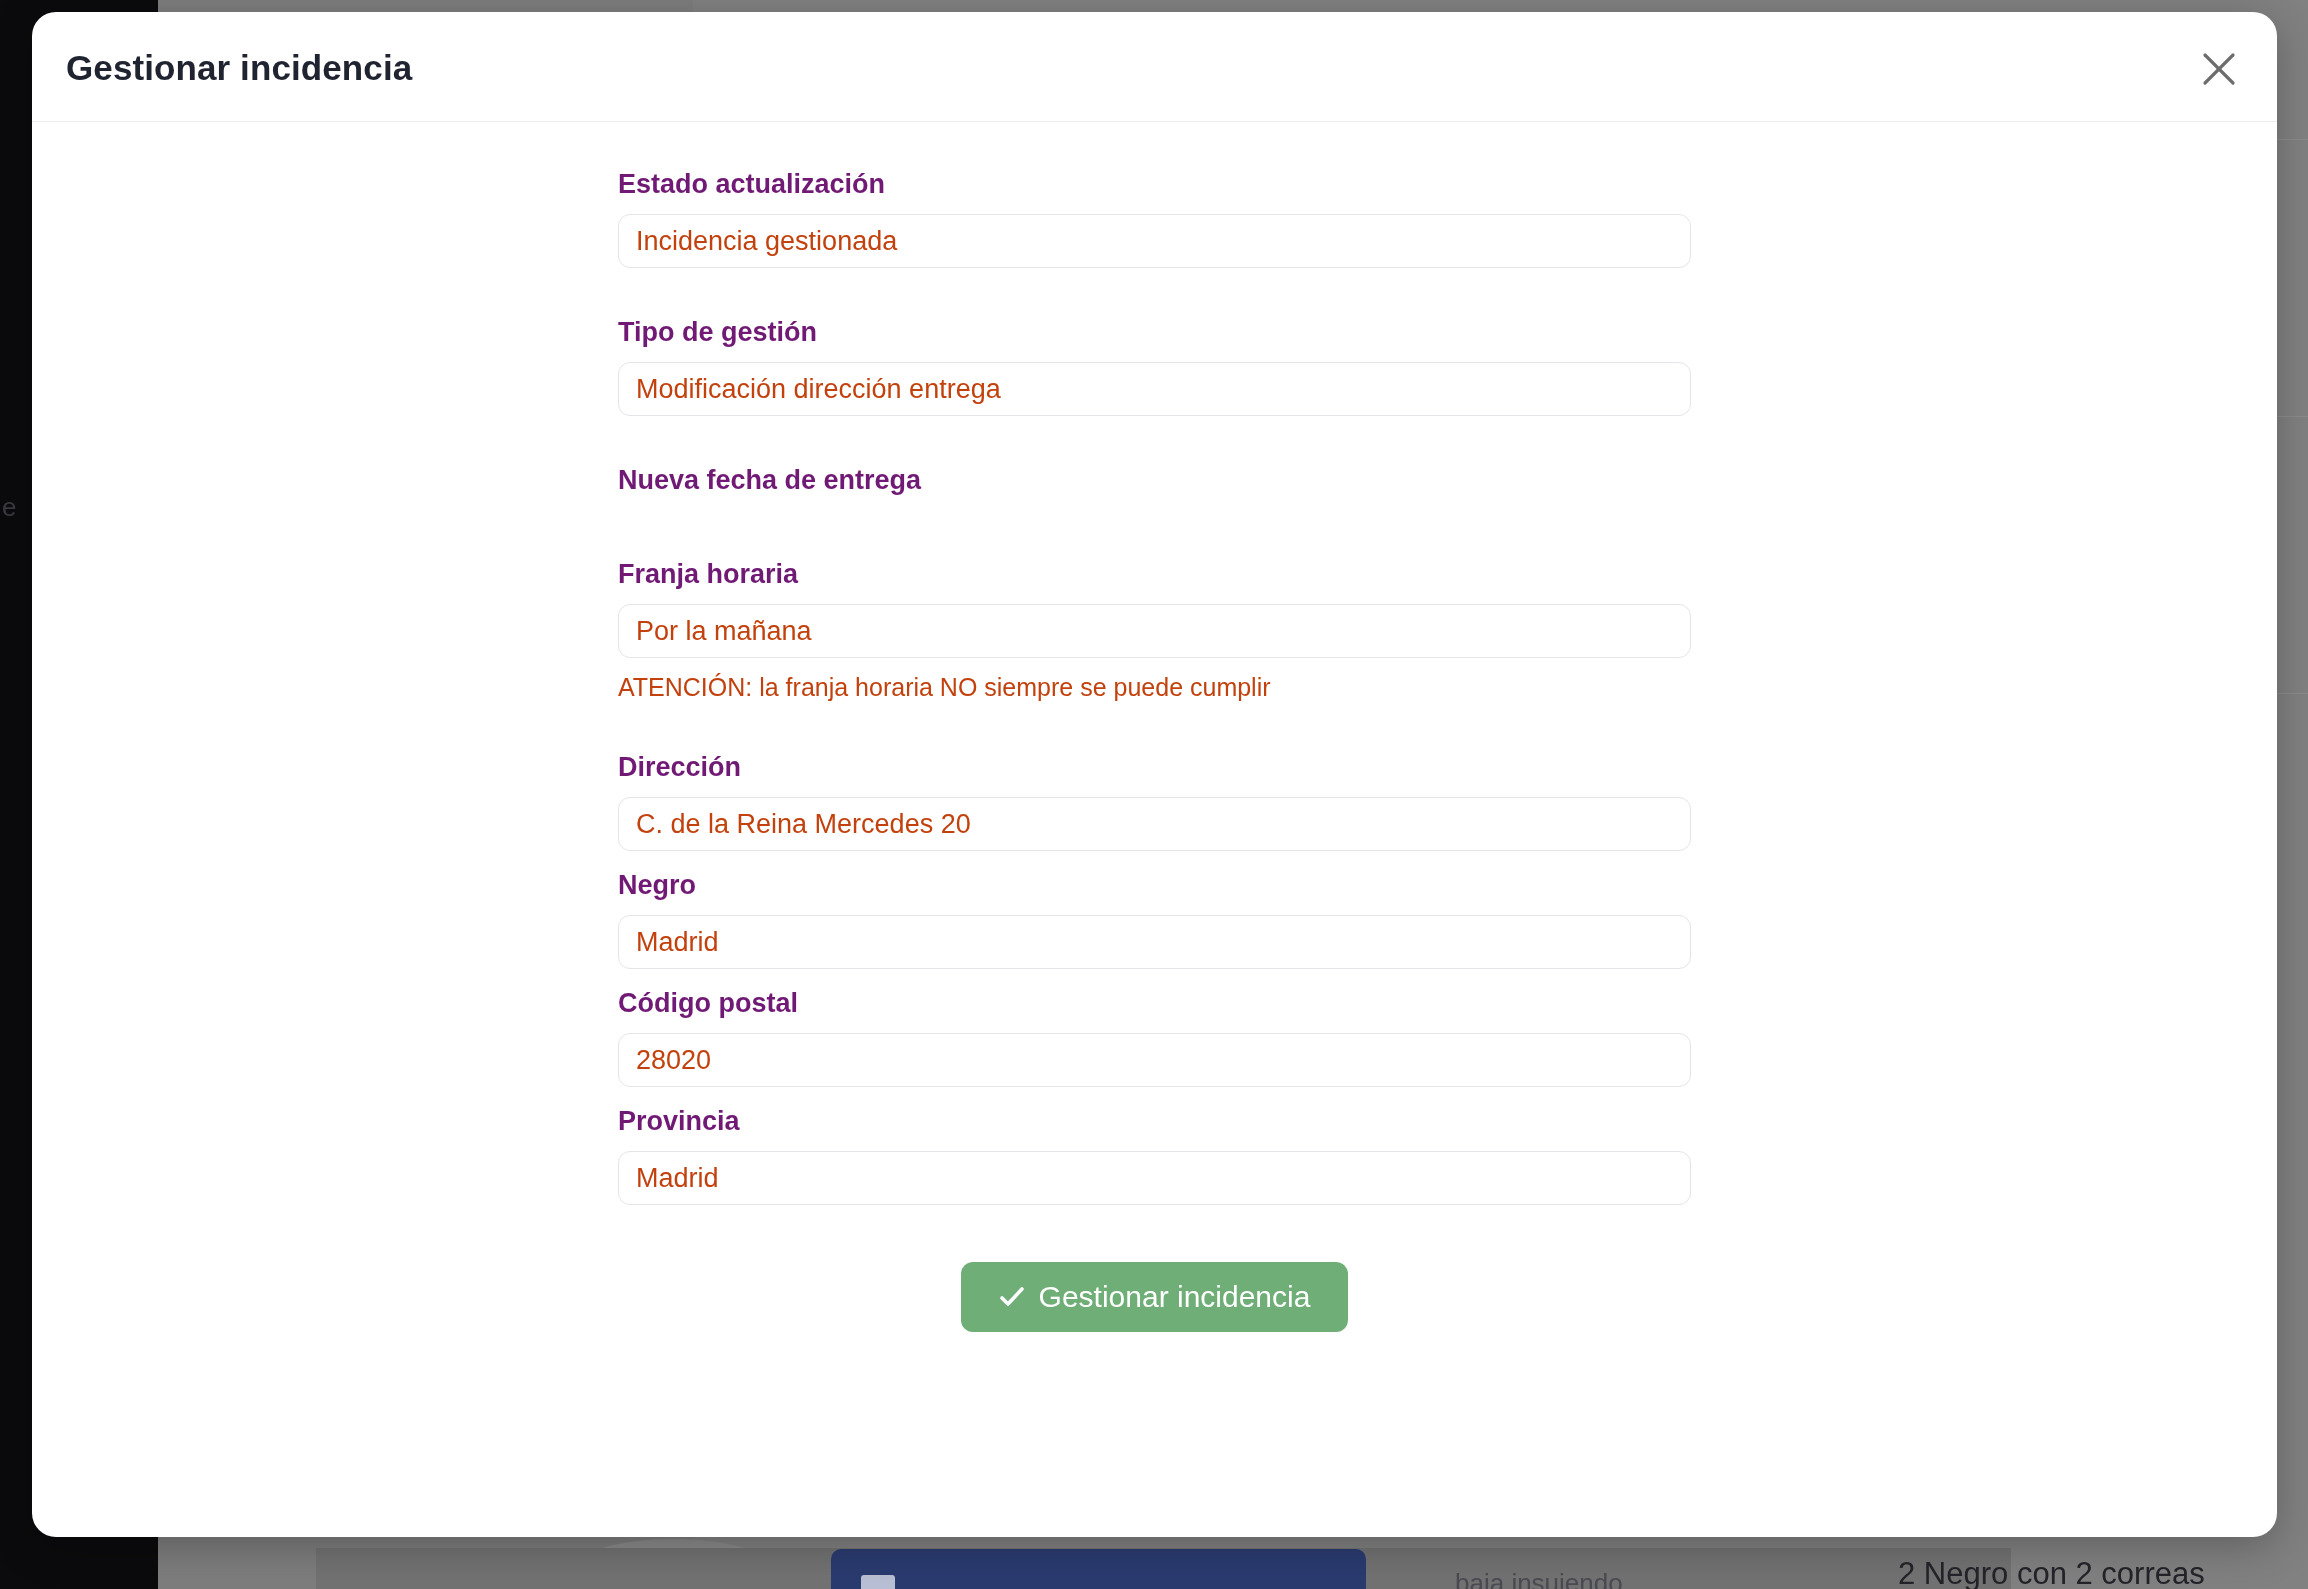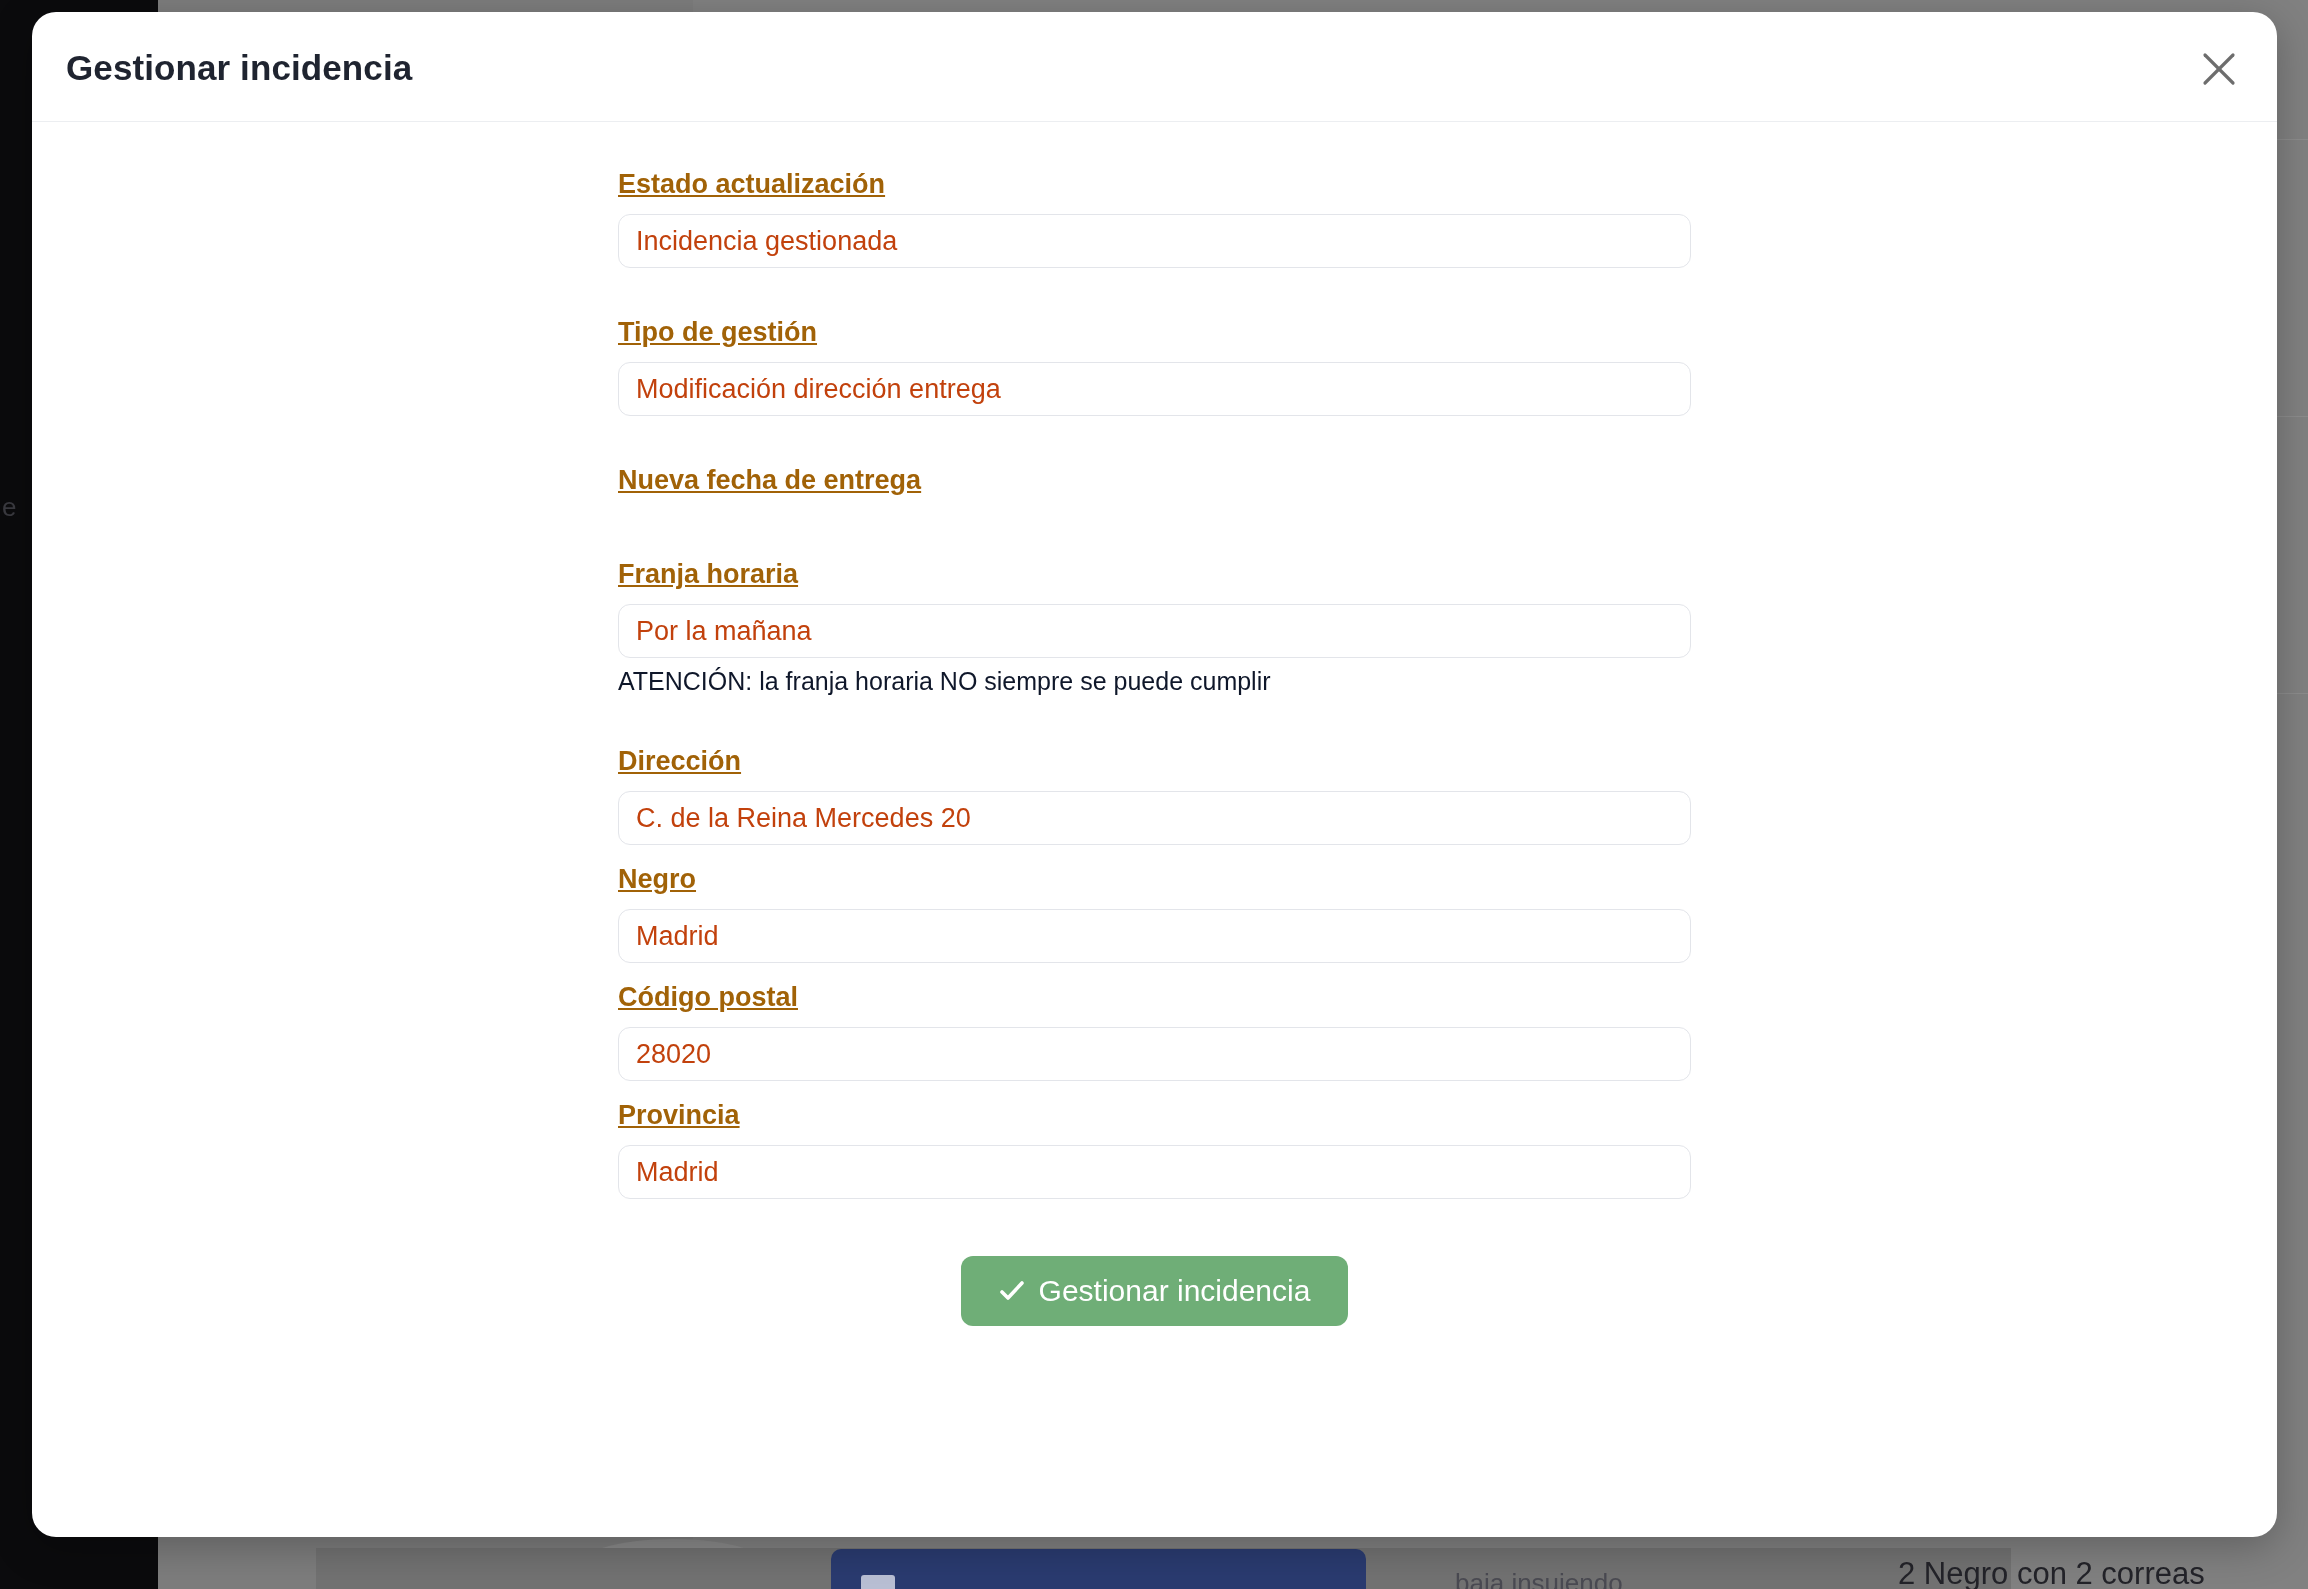--- a/index.html
+++ b/index.html
@@ -149,24 +149,23 @@
     width: 1073px;
     margin: 0 auto;
     padding-top: 45px;
   }
 
   .field { margin-bottom: 0; }
 
   .field-label {
     font-size: 27px;
     font-weight: bold;
-    color: #a16207;
+    color: #701a75;
     line-height: 34px;
     margin-bottom: 13px;
-    text-decoration: underline;
   }
 
   .field-input {
     display: block;
     width: 1073px;
     height: 54px;
     border: 1px solid #e3e5ea;
     border-radius: 12px;
     background: #ffffff;
     font-family: "Liberation Sans", sans-serif;
@@ -175,23 +174,23 @@
     padding: 0 17px;
     outline: none;
   }
   .field-input::placeholder { color: #b0b7c5; }
 
   .gap-lg { height: 47px; }
   .gap-sm { height: 17px; }
 
   .warn-text {
     font-size: 25px;
-    color: #0f172a;
+    color: #c2410c;
     line-height: 32px;
-    margin-top: 7px;
+    margin-top: 13px;
   }
 
   .submit-row {
     display: flex;
     justify-content: center;
     margin-top: 57px;
     padding-bottom: 40px;
   }
   .submit-btn {
     display: inline-flex;

